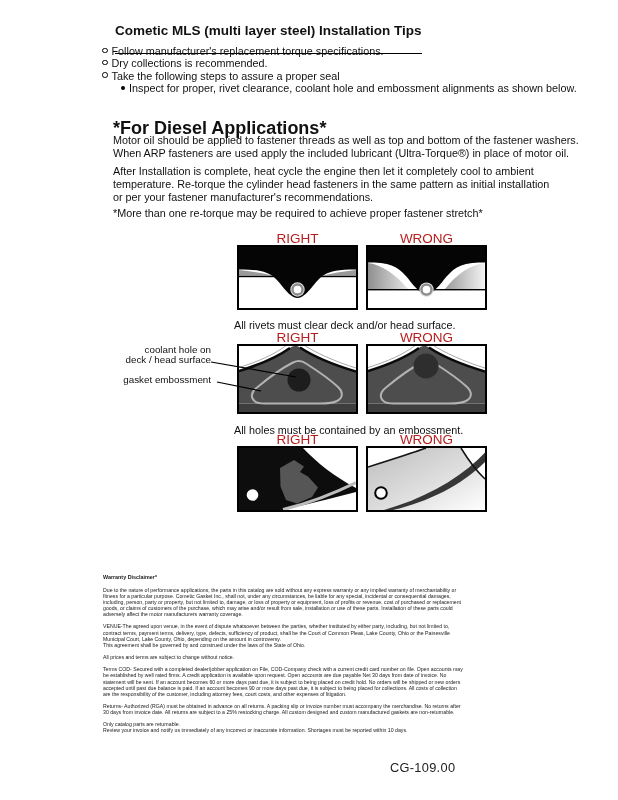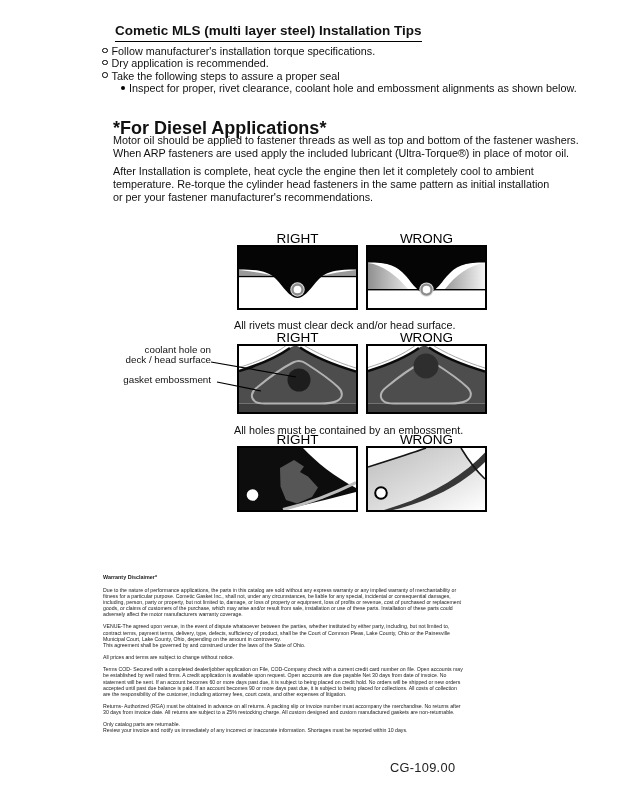--- a/index.html
+++ b/index.html
@@ -4,31 +4,31 @@
 <style>
   html,body{margin:0;padding:0;background:#e8e8e8;}
   .page{
     position:relative;width:618px;height:800px;background:#ffffff;
     font-family:"Liberation Sans","DejaVu Sans",sans-serif;color:#111;
     overflow:hidden;margin:0 auto;
   }
   .abs{position:absolute;}
   #title{
     left:115px;top:23px;font-size:13.5px;font-weight:bold;
-    border-bottom:1.6px solid #000;padding-bottom:3px;white-space:nowrap;
+    border-bottom:1.6px solid #000;padding-bottom:15px;white-space:nowrap;
   }
   .bullets{left:102px;top:45px;font-size:10.8px;line-height:12.4px;width:500px;}
   .bline{white-space:nowrap;}
   .ob{display:inline-block;width:3.5px;height:3.5px;border:1px solid #000;border-radius:50%;margin-right:4px;vertical-align:2px;}
   .fb{display:inline-block;width:4px;height:4px;background:#000;border-radius:50%;margin-right:4px;vertical-align:2px;}
   .sub{margin-left:19px;}
   .dheading{left:113px;top:118px;font-size:18px;font-weight:bold;}
   .para{left:113px;font-size:10.8px;line-height:13px;white-space:pre-line;width:470px;}
   #p1{top:134px;} #p2{top:165px;} #p3{top:207px;}
-  .lbl{width:121px;text-align:center;font-size:13.5px;color:#000000;}
+  .lbl{width:121px;text-align:center;font-size:13.5px;color:#b91c1c;}
   .box{width:121px;border:2px solid #000;box-sizing:border-box;background:#fff;}
   .box svg{display:block;width:100%;height:100%;}
   .r1{top:245px;height:65px;} .r2{top:344px;height:70px;} .r3{top:446px;height:66px;}
   .colL{left:237px;} .colR{left:366px;}
   .cap{left:234px;font-size:10.8px;white-space:pre-line;line-height:11.5px;width:300px;margin-top:8px;}
   #cap1{top:312px;} #cap2{top:417px;} #cap3{top:516px;}
   .callout{right:407px;text-align:right;font-size:9.8px;line-height:10.4px;white-space:pre-line;width:160px;}
   #co1{top:345px;} #co2{top:375px;}
   #leaders{left:125px;top:342px;width:290px;height:76px;pointer-events:none;}
   .legal{left:103px;top:574px;width:414px;font-size:5.2px;line-height:6.15px;color:#1a1a1a;}
@@ -37,32 +37,33 @@
   #code{left:390px;top:760px;font-size:12.8px;letter-spacing:0.3px;color:#222;text-align:right;}
 </style>
 </head>
 <body>
 
 <div class="page">
 
   <div class="abs" id="title">Cometic MLS (multi layer steel) Installation Tips</div>
 
   <div class="abs bullets">
-    <div class="bline"><span class="ob"></span><span>Follow manufacturer's installation torque specifications.</span></div>
-    <div class="bline"><span class="ob"></span><span>Dry application is recommended.</span></div>
+    <div class="bline"><span class="ob"></span><span>Follow manufacturer's replacement torque specifications.</span></div>
+    <div class="bline"><span class="ob"></span><span>Dry collections is recommended.</span></div>
     <div class="bline"><span class="ob"></span><span>Take the following steps to assure a proper seal</span></div>
     <div class="bline sub"><span class="fb"></span><span>Inspect for proper, rivet clearance, coolant hole and embossment alignments as shown below.</span></div>
   </div>
 
   <div class="abs dheading">*For Diesel Applications*</div>
   <div class="abs para" id="p1">Motor oil should be applied to fastener threads as well as top and bottom of the fastener washers.
 When ARP fasteners are used apply the included lubricant (Ultra-Torque®) in place of motor oil.</div>
   <div class="abs para" id="p2">After Installation is complete, heat cycle the engine then let it completely cool to ambient
 temperature. Re-torque the cylinder head fasteners in the same pattern as initial installation
 or per your fastener manufacturer's recommendations.</div>
+  <div class="abs para" id="p3">*More than one re-torque may be required to achieve proper fastener stretch*</div>
 
   <div class="abs lbl colL" style="top:231px">RIGHT</div>
   <div class="abs lbl colR" style="top:231px">WRONG</div>
 
   <div class="abs box r1 colL">
     <svg viewBox="0 0 117 61" preserveAspectRatio="none">
       <rect width="117" height="61" fill="#fff"></rect>
       <path d="M0,23 C13,24.5 25,26.5 35,28.8 L0,28.8 Z" fill="#9a9a9a"></path>
       <path d="M117,23 C104,24.5 92,26.5 82,28.8 L117,28.8 Z" fill="#9a9a9a"></path>
       <rect x="0" y="28.8" width="117" height="1.4" fill="#000"></rect>

